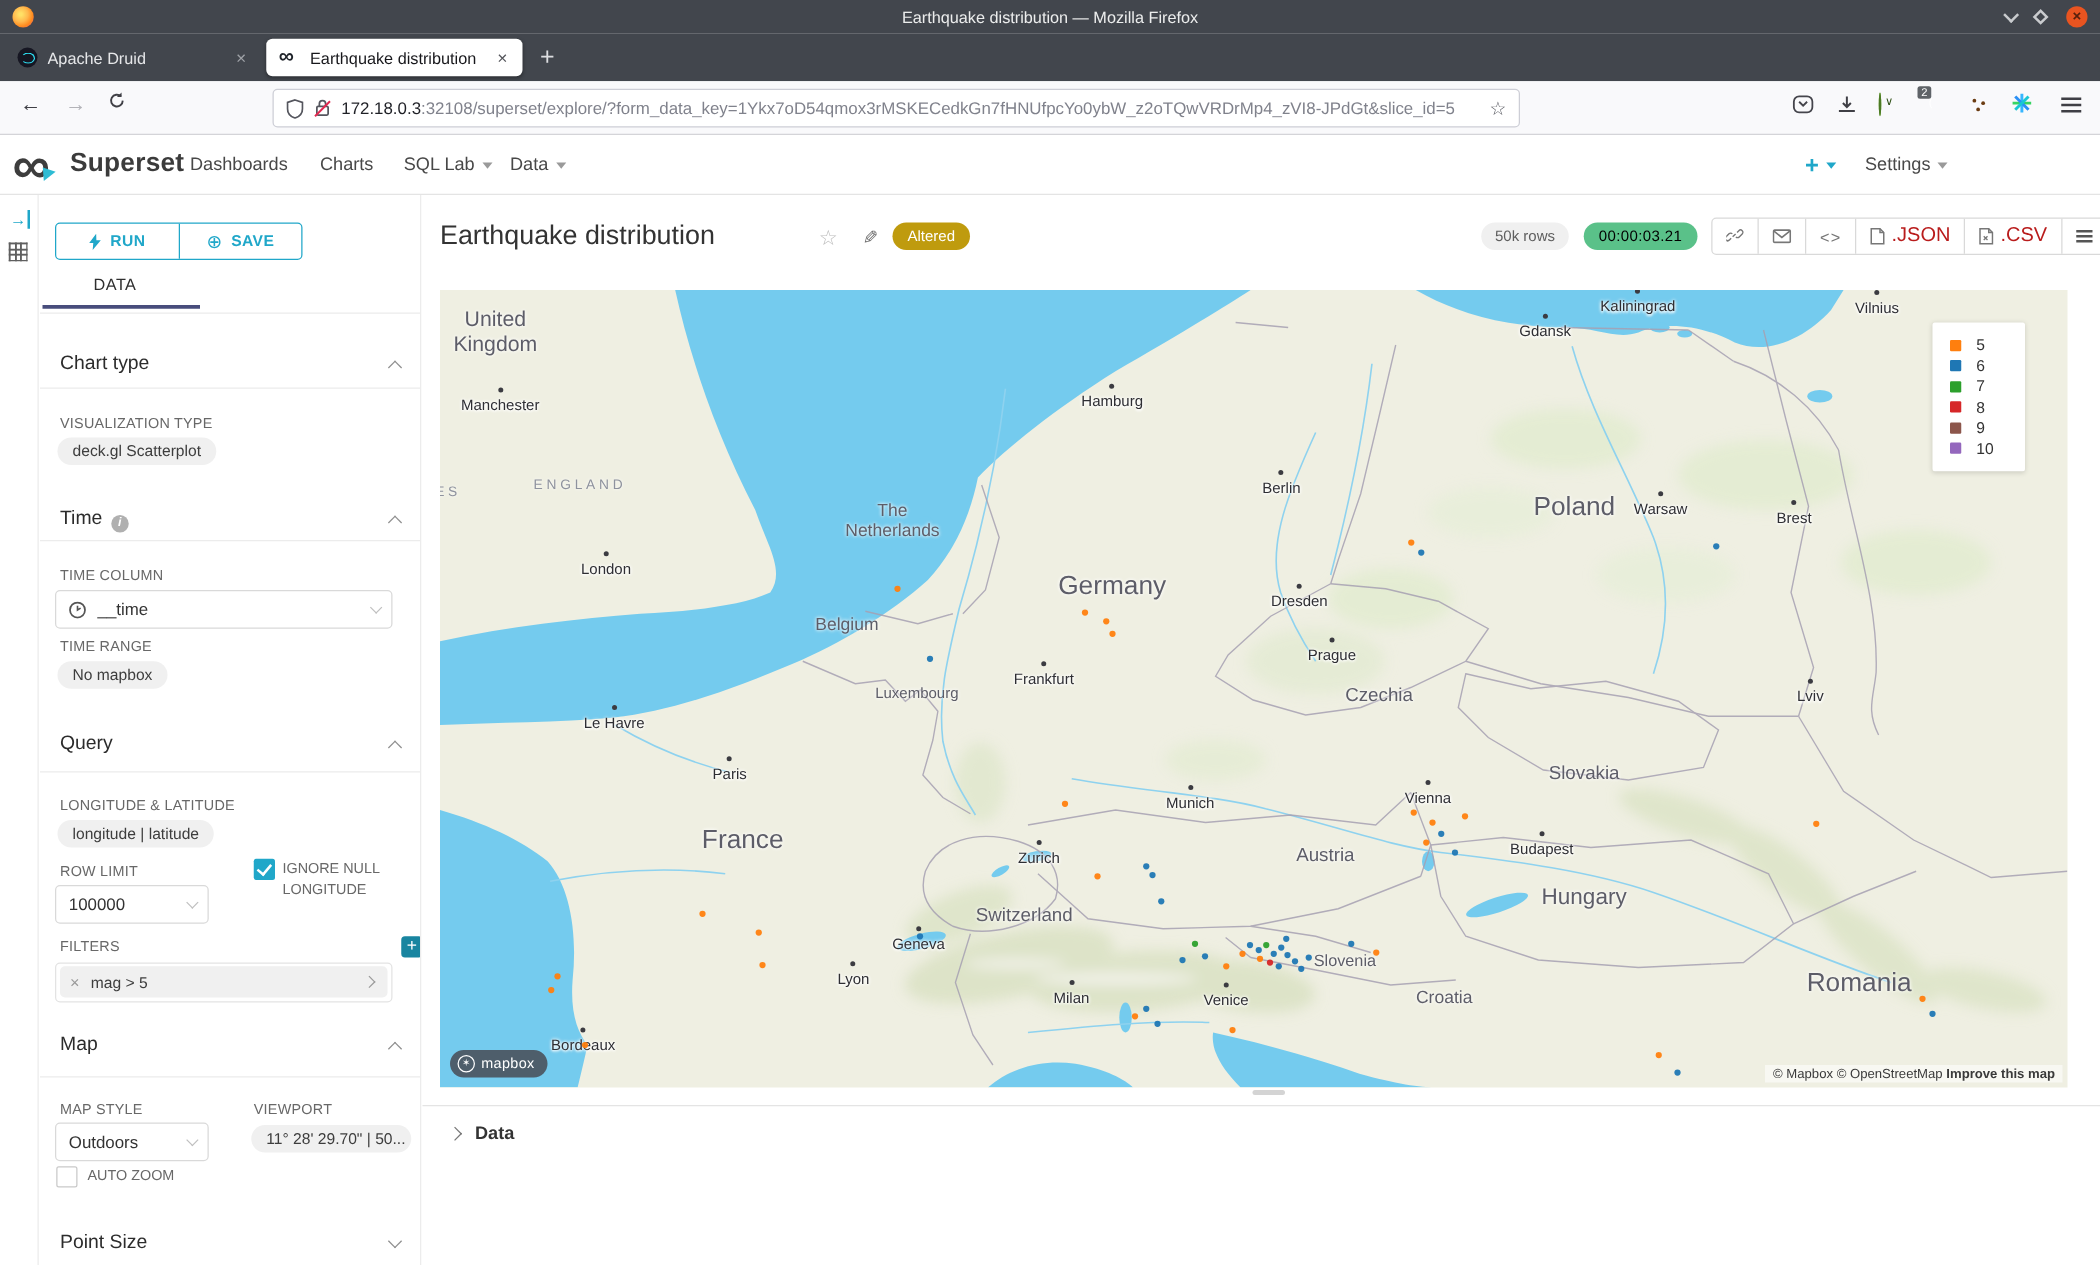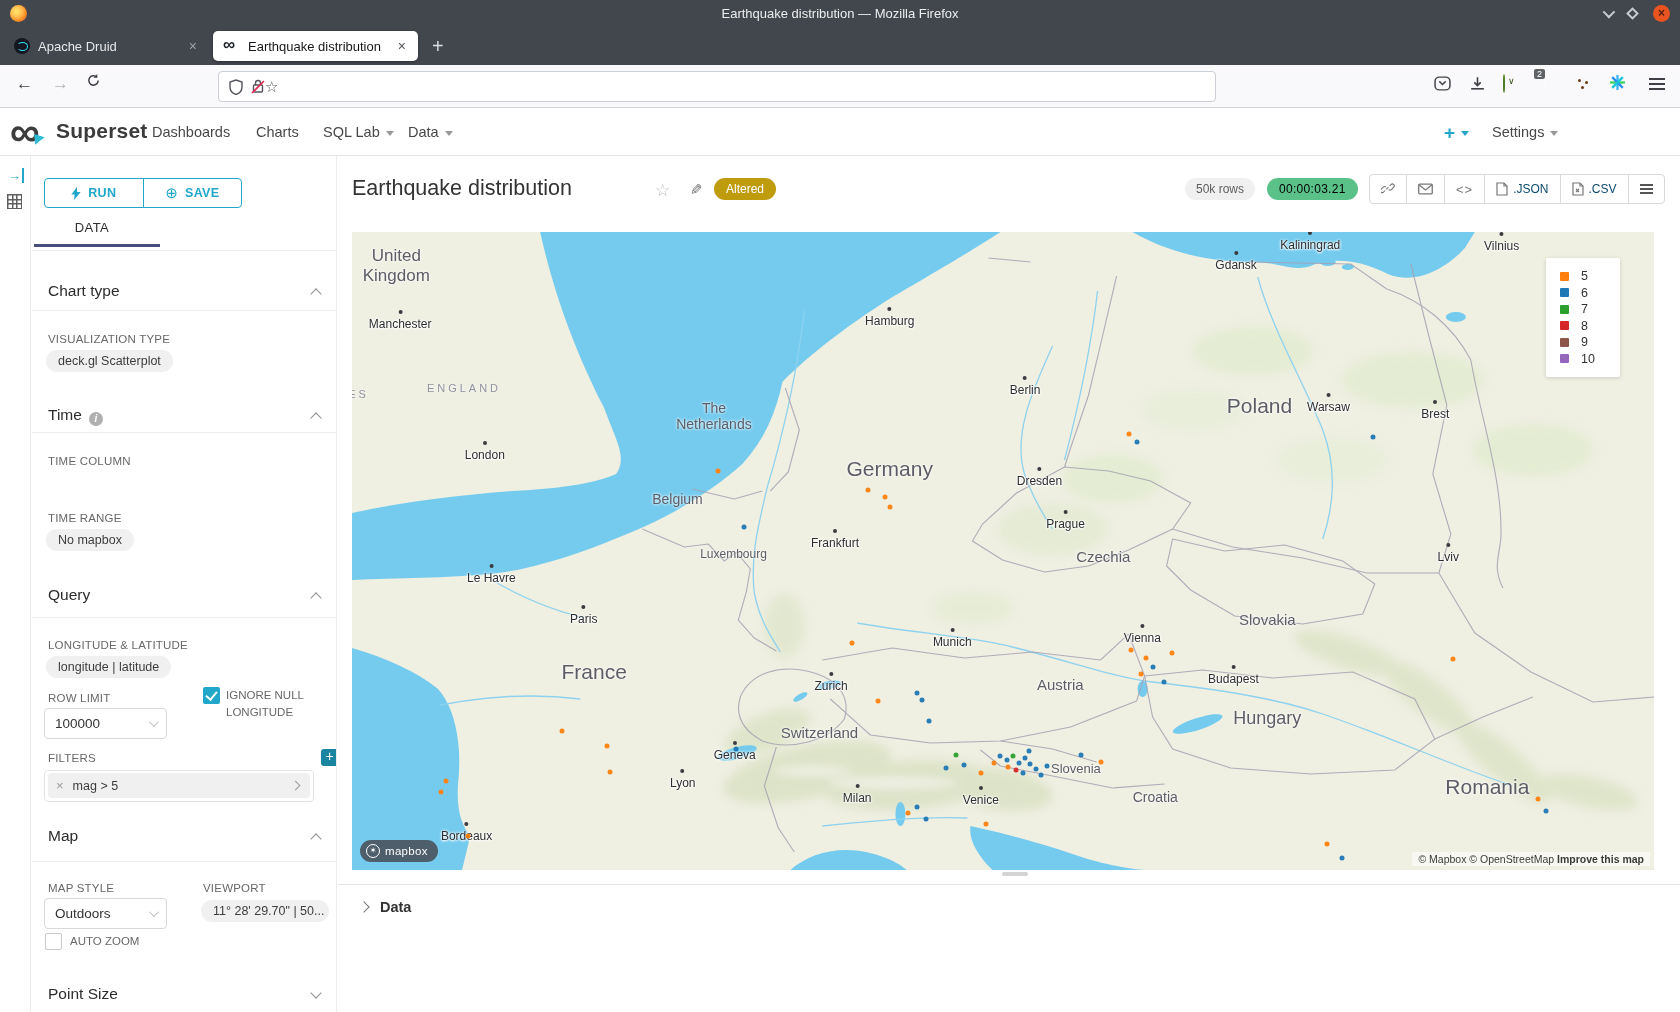--- a/index.html
+++ b/index.html
@@ -102,21 +102,21 @@
   .info-ic { display:inline-block; width:14px; height:14px; border-radius:50%; background:#b0b0b0; color:#fff; font-size:10px; line-height:14px; text-align:center; font-style:italic; font-weight:bold; margin-left:7px; vertical-align:-2px; }
 
   
   .page-title { position:absolute; left:14px; top:20px; font-size:21.5px; color:#333; }
   .fav-star { position:absolute; left:317px; top:24px; font-size:17px; color:#bcbcbc; }
   .edit-pen { position:absolute; left:352px; top:25px; font-size:15px; color:#6f6f6f; transform:scaleX(-1); }
   .altered-badge { position:absolute; left:376px; top:22px; height:22px; line-height:22px; border-radius:11px; background:#bf9b0e; color:#fff; font-size:12px; padding:0 12px; }
   .rows-badge { position:absolute; left:847px; top:22px; height:22px; line-height:22px; border-radius:11px; background:#f0f0f0; color:#5e5e5e; font-size:12px; padding:0 11px; }
   .timer-badge { position:absolute; left:929px; top:22px; height:22px; line-height:22px; border-radius:11px; background:#5ac189; color:#000000; font-size:12px; padding:0 12px; letter-spacing:.3px; }
   .btngroup { position:absolute; left:1031px; top:18px; height:30px; border:1px solid #d9d9d9; border-radius:4px; display:flex; background:#fff; }
-  .btngroup .gbtn { display:flex; align-items:center; justify-content:center; padding:0 11px; border-right:1px solid #d9d9d9; color:#0c4a6e; font-size:12px; gap:5px; }
+  .btngroup .gbtn { display:flex; align-items:center; justify-content:center; padding:0 11px; border-right:1px solid #d9d9d9; color:#b91c1c; font-size:16px; gap:5px; }
   .btngroup .gbtn:last-child { border-right:none; }
   .menu-ic { width:13px; height:2px; background:#555; box-shadow:0 4px 0 #555, 0 8px 0 #555; margin-top:-8px; }
 
   
   .mapbox-map { position:absolute; left:14px; top:76px; width:1302px; height:638px; background:#efefe2; overflow:hidden; }
   .geo { position:absolute; left:0; top:0; width:100%; height:100%; }
   .lbl { position:absolute; transform:translate(-50%,-50%); white-space:pre-line; text-align:center; pointer-events:none; }
   .lbl.city { font-size:12px; color:#2e2e33; text-shadow:0 0 3px #fff,0 0 3px #fff,0 1px 2px #fff; }
   .lbl.city::before { content:''; position:absolute; left:50%; top:-7px; width:4px; height:4px; margin-left:-2px; border-radius:50%; background:#3b3b41; }
   .lbl.country { color:#5d5d68; text-shadow:0 0 3px rgba(255,255,255,.8),0 0 3px rgba(255,255,255,.8); }
@@ -177,20 +177,21 @@
   </span>
   <div class="urlfield">
     <svg class="shield-ic" viewBox="0 0 14 16">
         <path d="M7 1 L13 3 V8 C13 12 10 14.5 7 15.5 C4 14.5 1 12 1 8 V3 Z" fill="none" stroke="#55565e" stroke-width="1.4"></path>
       </svg>
     <svg class="lock-ic" viewBox="0 0 14 15">
         <rect x="2.5" y="6" width="9" height="7" rx="1" fill="none" stroke="#55565e" stroke-width="1.4"></rect>
         <path d="M4.5 6 V4 a2.5 2.5 0 0 1 5 0 V6" fill="none" stroke="#55565e" stroke-width="1.4"></path>
         <line x1="1" y1="14" x2="13" y2="2" stroke="#e22850" stroke-width="1.6"></line>
       </svg>
+    <span class="url-text"><b>172.18.0.3</b><span>:32108/superset/explore/?form_data_key=1Ykx7oD54qmox3rMSKECedkGn7fHNUfpcYo0ybW_z2oTQwVRDrMp4_zVI8-JPdGt&amp;slice_id=5</span></span>
     <span class="url-star">☆</span>
   </div>
   <span class="ext" style="left:1434px;">
     <svg width="17" height="17" viewBox="0 0 16 16">
         <rect x="1" y="2" width="14" height="12" rx="4" fill="none" stroke="#45454c" stroke-width="1.4"></rect>
         <path d="M5 6 l3 3 l3 -3" fill="none" stroke="#45454c" stroke-width="1.4"></path>
       </svg>
   </span>
   <span class="ext" style="left:1469px;">
     <svg width="17" height="17" viewBox="0 0 16 16">
@@ -252,20 +253,28 @@
   <div class="sec-head" style="top:126px;">Chart type</div>
   <span class="chev up" style="top:134px;"></span>
   <div class="sec-line" style="top:154px;"></div>
   <div class="ctl-label" style="left:16px;top:177px;">VISUALIZATION TYPE</div>
   <div class="pill" style="left:14px;top:194px;">deck.gl Scatterplot</div>
 
   <div class="sec-head" style="top:250px;"><span>Time</span><span class="info-ic">i</span></div>
   <span class="chev up" style="top:258px;"></span>
   <div class="sec-line" style="top:276px;"></div>
   <div class="ctl-label" style="left:16px;top:299px;">TIME COLUMN</div>
+  <div class="selectbox" style="left:12px;top:316px;width:270px;">
+    <svg class="clock" viewBox="0 0 14 14">
+        <circle cx="7" cy="7" r="6" fill="none" stroke="#555" stroke-width="1.4"></circle>
+        <path d="M7 3.5 V7 L9.5 5.5" fill="none" stroke="#555" stroke-width="1.3"></path>
+      </svg>
+    <span>__time</span>
+    <span class="sel-chev"></span>
+  </div>
   <div class="ctl-label" style="left:16px;top:356px;">TIME RANGE</div>
   <div class="pill" style="left:14px;top:373px;">No mapbox</div>
 
   <div class="sec-head" style="top:430px;">Query</div>
   <span class="chev up" style="top:438px;"></span>
   <div class="sec-line" style="top:461px;"></div>
   <div class="ctl-label" style="left:16px;top:483px;">LONGITUDE &amp; LATITUDE</div>
   <div class="pill" style="left:14px;top:500px;">longitude | latitude</div>
   <div class="ctl-label" style="left:16px;top:536px;">ROW LIMIT</div>
   <div class="selectbox" style="left:12px;top:552px;width:123px;">

